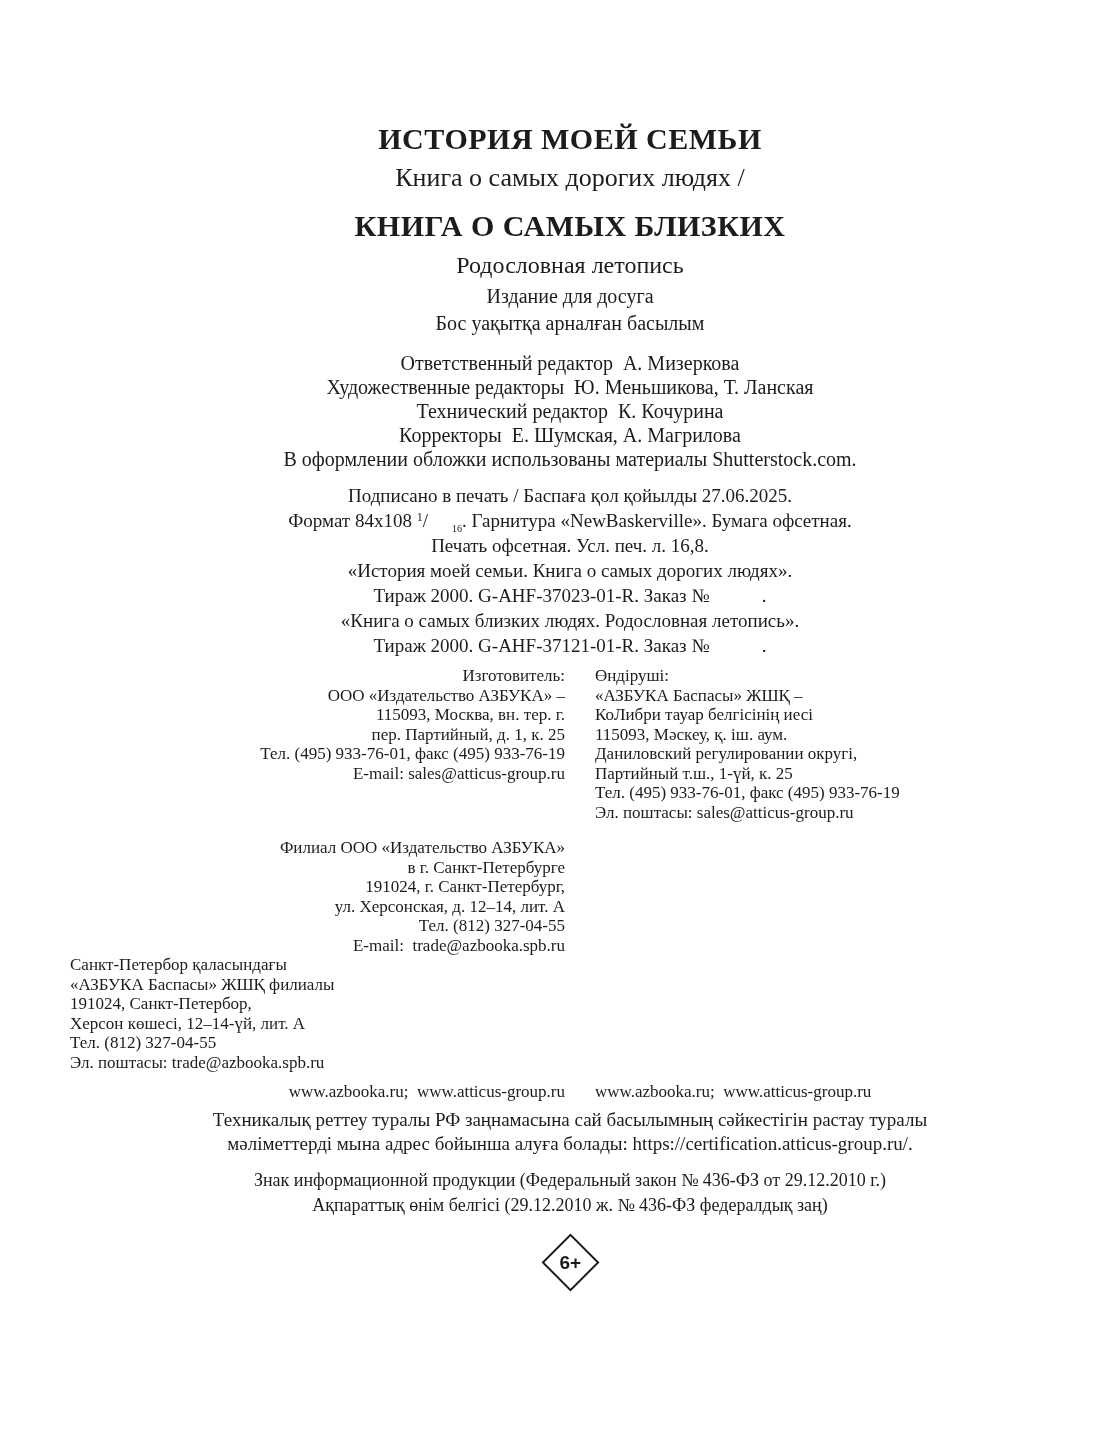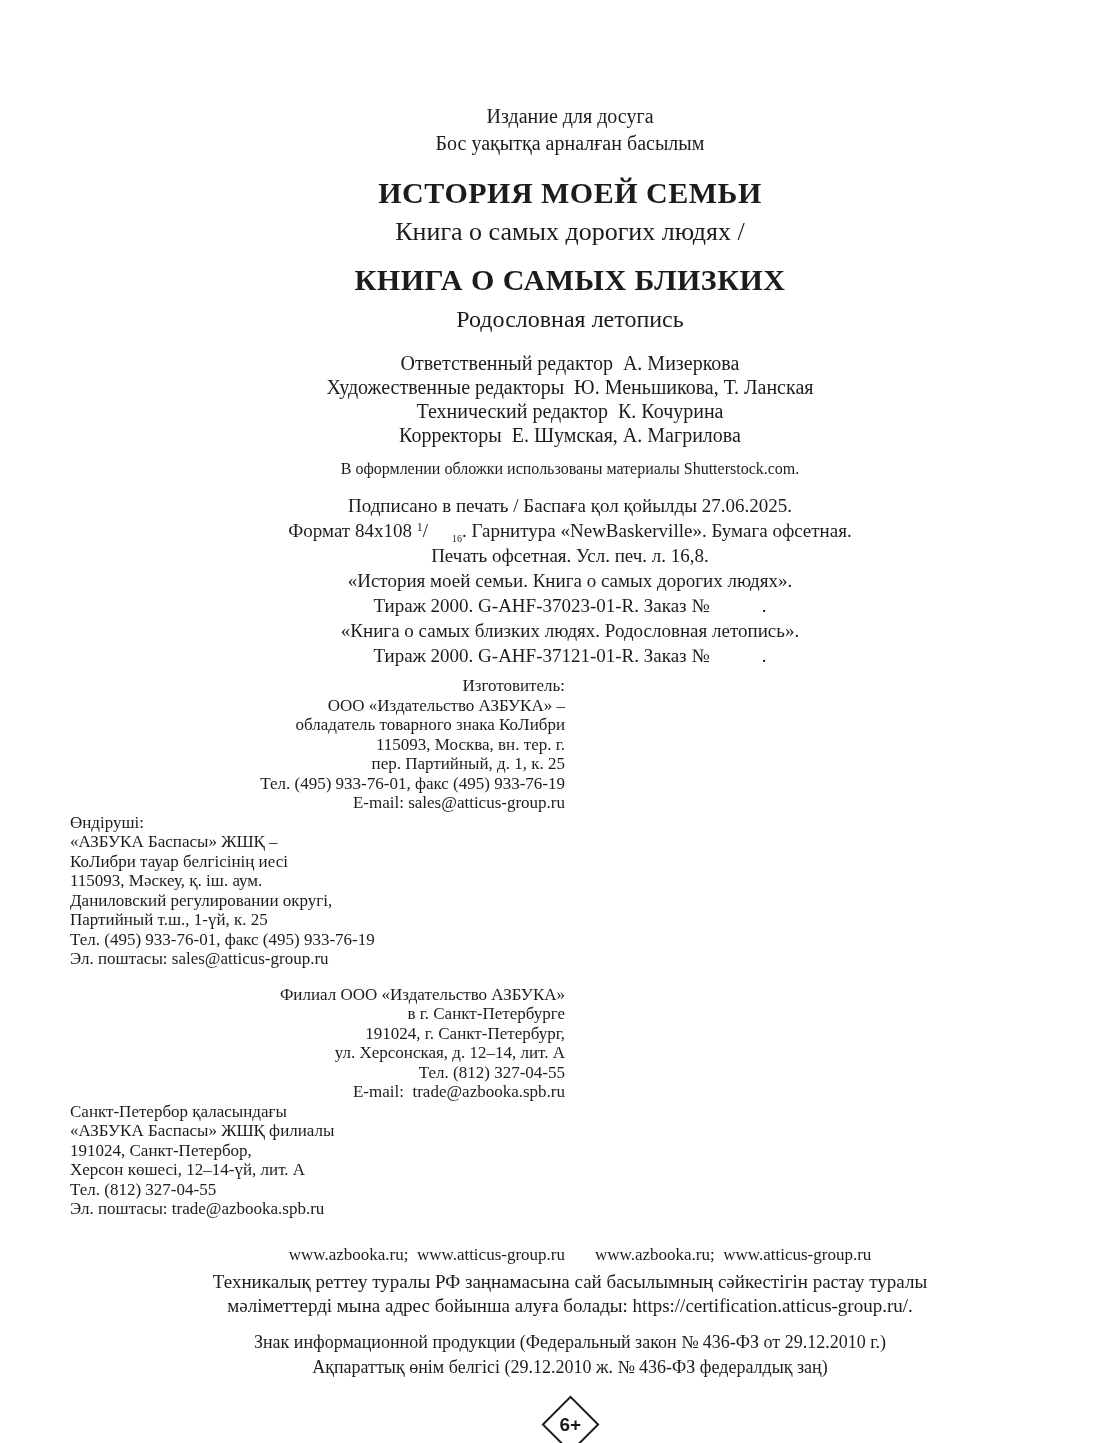--- a/index.html
+++ b/index.html
@@ -22,32 +22,32 @@
   .block { width: 1060px; text-align: center; }
 
   .edition-line { font-size: 20px; line-height: 27px; }
 
   .title-main   { font-size: 30px; line-height: 40px; font-weight: 700; margin-top: 16px; letter-spacing: 0.5px; }
   .subtitle-1   { font-size: 26px; line-height: 38px; }
   .title-main2  { font-size: 30px; line-height: 42px; font-weight: 700; margin-top: 8px; letter-spacing: 0.5px; }
   .subtitle-2   { font-size: 24px; line-height: 36px; }
 
   .staff { margin-top: 14px; font-size: 20px; line-height: 24px; }
-  .cover-credit { margin-top: 10px; font-size: 16px; line-height: 24px; }
+  .cover-credit { font-size: 20px; line-height: 24px; }
 
   .print-block { margin-top: 12px; font-size: 19px; line-height: 25px; }
   .print-block sup { font-size: 12px; line-height: 0; vertical-align: 6px; }
   .print-block sub { font-size: 10px; line-height: 0; vertical-align: -5px; margin-left: 24px; }
 
   .two-col { display: flex; width: 1060px; font-size: 17px; line-height: 19.5px; }
   .col-l { width: 525px; text-align: right; }
   .col-r { margin-left: 30px; flex: 1; text-align: left; }
-  .producer-block { margin-top: 8px; flex-direction: column; }
+  .producer-block { margin-top: 8px; }
   .branch-block   { margin-top: 16px; flex-direction: column; }
-  .web-block      { margin-top: 26px; }
+  .web-block      { margin-top: 10px; }
   .printed-row    { margin-top: 8px; }
 
   .cert-block { margin-top: 14px; font-size: 19px; line-height: 24px; }
   .cert-kz    { margin-top: 6px; }
   .info-block { margin-top: 12px; font-size: 18px; line-height: 25px; }
 
   .badge-wrap { width: 1060px; display: flex; justify-content: center; margin-top: 16px; }
   .age-badge {
     width: 37px; height: 37px;
     border: 2.5px solid #1a1a1a;
@@ -65,29 +65,29 @@
     white-space: nowrap;
   }
 </style>
 </head>
 <body>
 
 <div class="page">
   <div class="content">
 
     <div class="block">
-      <div class="edition-line" data-bind="doc.edition.ru">Издание для досуга</div>
-      <div class="edition-line" data-bind="doc.edition.kz">Бос уақытқа арналған басылым</div>
-    </div>
-
-    <div class="block">
       <div class="title-main" data-bind="doc.titles.title_ru">ИСТОРИЯ МОЕЙ СЕМЬИ</div>
       <div class="subtitle-1" data-bind="doc.titles.subtitle_ru">Книга о самых дорогих людях /</div>
       <div class="title-main2" data-bind="doc.titles.title_kz">КНИГА О САМЫХ БЛИЗКИХ</div>
       <div class="subtitle-2" data-bind="doc.titles.subtitle_kz">Родословная летопись</div>
+    </div>
+
+    <div class="block">
+      <div class="edition-line" data-bind="doc.edition.ru">Издание для досуга</div>
+      <div class="edition-line" data-bind="doc.edition.kz">Бос уақытқа арналған басылым</div>
     </div>
 
     <div class="block staff">
       <div data-bind="doc.staff.0">Ответственный редактор  А. Мизеркова</div>
       <div data-bind="doc.staff.1">Художественные редакторы  Ю. Меньшикова, Т. Ланская</div>
       <div data-bind="doc.staff.2">Технический редактор  К. Кочурина</div>
       <div data-bind="doc.staff.3">Корректоры  Е. Шумская, А. Магрилова</div>
     </div>
 
     <div class="block cover-credit" data-bind="doc.cover_credit">В оформлении обложки использованы материалы Shutterstock.com.</div>
@@ -101,21 +101,20 @@
       <div data-bind="doc.print.book1_title">«История моей семьи. Книга о самых дорогих людях».</div>
       <div data-bind="doc.print.book1_run">Тираж 2000. G-AHF-37023-01-R. Заказ №&nbsp;&nbsp;&nbsp;&nbsp;&nbsp;&nbsp;&nbsp;&nbsp;&nbsp;&nbsp;&nbsp;.</div>
       <div data-bind="doc.print.book2_title">«Книга о самых близких людях. Родословная летопись».</div>
       <div data-bind="doc.print.book2_run">Тираж 2000. G-AHF-37121-01-R. Заказ №&nbsp;&nbsp;&nbsp;&nbsp;&nbsp;&nbsp;&nbsp;&nbsp;&nbsp;&nbsp;&nbsp;.</div>
     </div>
 
     <div class="two-col producer-block">
       <div class="col-l">
         <div data-bind="doc.producer.left.0">Изготовитель:</div>
         <div data-bind="doc.producer.left.1">ООО «Издательство АЗБУКА» –</div>
-        <div data-bind="doc.producer.left.2">обладатель товарного знака КоЛибри</div>
         <div data-bind="doc.producer.left.3">115093, Москва, вн. тер. г.</div>
         <div data-bind="doc.producer.left.5">пер. Партийный, д. 1, к. 25</div>
         <div data-bind="doc.producer.left.6">Тел. (495) 933-76-01, факс (495) 933-76-19</div>
         <div data-bind="doc.producer.left.7">E-mail: sales@atticus-group.ru</div>
       </div>
       <div class="col-r">
         <div data-bind="doc.producer.right.0">Өндіруші:</div>
         <div data-bind="doc.producer.right.1">«АЗБУКА Баспасы» ЖШҚ –</div>
         <div data-bind="doc.producer.right.2">КоЛибри тауар белгісінің иесі</div>
         <div data-bind="doc.producer.right.3">115093, Мәскеу, қ. іш. аум.</div>

